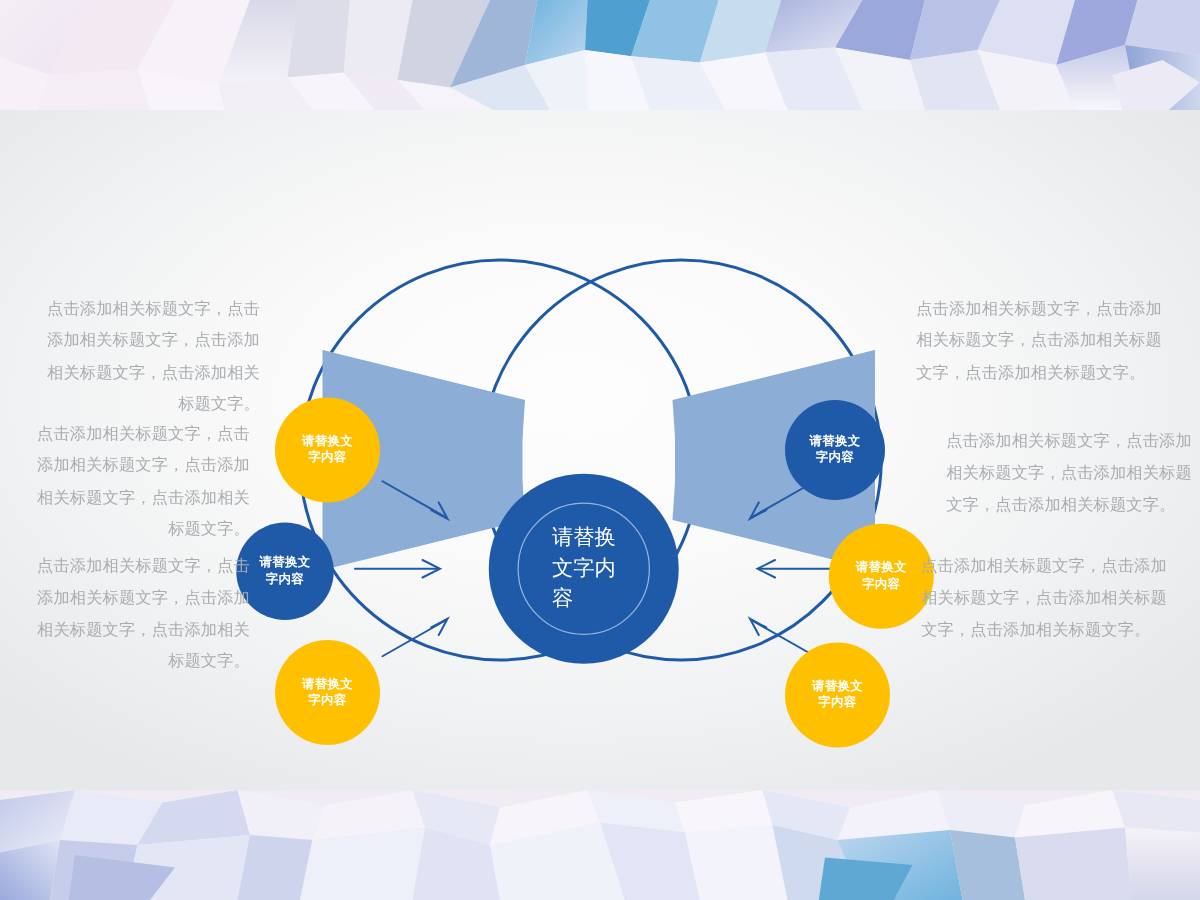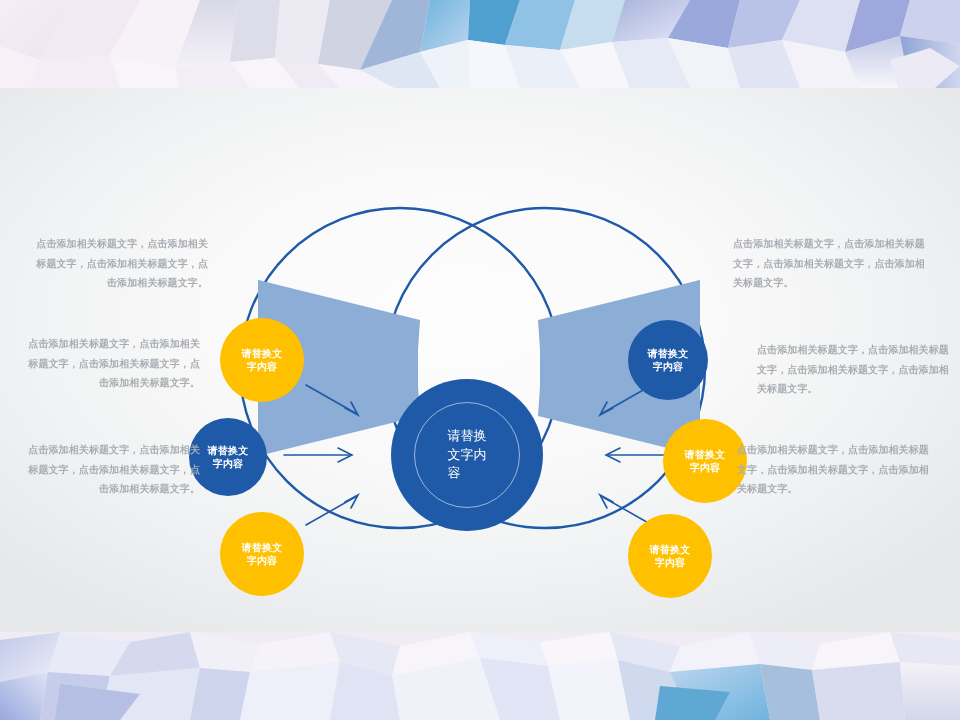--- a/index.html
+++ b/index.html
@@ -91,35 +91,34 @@
   .node-center .inner-ring {
     width: 104px;
     height: 104px;
     border-radius: 50%;
     border: 1px solid rgba(255,255,255,0.55);
     display: flex;
     align-items: center;
     justify-content: center;
   }
   .node-center .node-label {
-    font-size: 13px;
+    font-size: 17px;
     font-weight: normal;
     color: #fff;
     line-height: 1.45;
     white-space: pre-line;
   }
 
   
   .caption {
     position: absolute;
-    font-size: 10px;
+    font-size: 13px;
     line-height: 1.95;
     color: #a9adb2;
     letter-spacing: 0.1px;
-    font-weight: bold;
   }
   .caption.left  { text-align: right; width: 180px; }
   .caption.right { text-align: left;  width: 200px; }
 </style>
 </head>
 <body>
 
 <div id="slide">
 
   <div class="poly-band" id="band-top">

